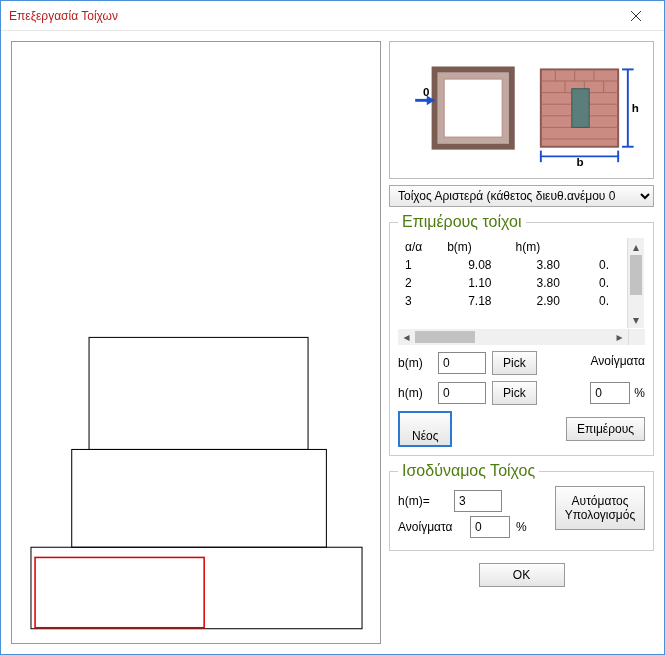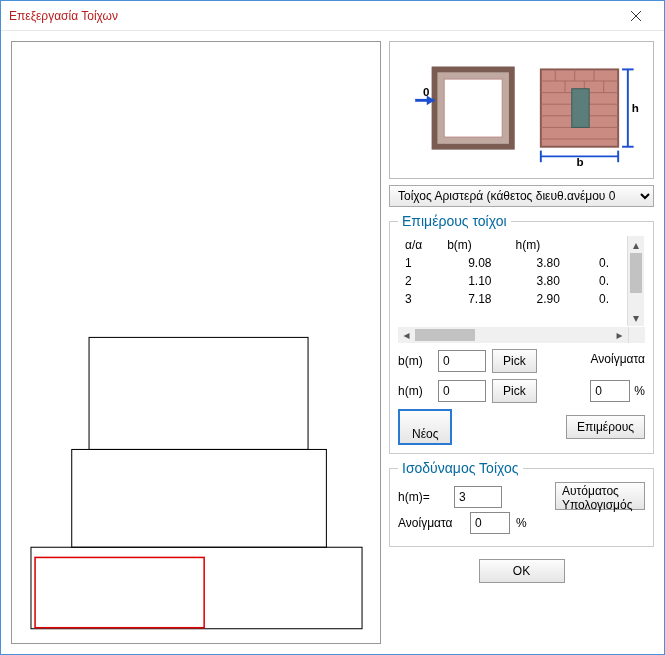--- a/index.html
+++ b/index.html
@@ -9,21 +9,21 @@
   .titlebar .title { flex: 1; font-size: 12px; color: #b91c1c; }
   .close-btn { width: 40px; height: 28px; display: flex; align-items: center; justify-content: center; cursor: pointer; }
   .close-btn svg { width: 10px; height: 10px; }
   .content { display: flex; padding: 10px; gap: 8px; height: calc(100% - 30px); }
   .left-panel { flex: 1; border: 1px solid #999; background: #fff; position: relative; }
   .right-panel { width: 265px; display: flex; flex-direction: column; gap: 6px; }
   .diagram-box { border: 1px solid #bbb; padding: 10px; height: 138px; display: flex; align-items: center; justify-content: center; background: #fff; }
   .diagram-box svg { width: 100%; height: 100%; }
   select.wall-select { width: 100%; height: 22px; border: 1px solid #a9a9a9; background: linear-gradient(#fdfdfd,#e9e9e9); padding: 0 4px; }
   fieldset { border: 1px solid #ccc; margin: 0; padding: 6px 8px 8px 8px; }
-  fieldset legend { font-size: 14px; padding: 0 4px; color: #0369a1; }
+  fieldset legend { font-size: 16px; padding: 0 4px; color: #4d7c0f; }
   .table-wrap { border: 1px solid #fff; position: relative; height: 92px; display:flex; }
   .table-inner { flex:1; overflow:hidden; position:relative; }
   table.data { border-collapse: collapse; width: 100%; }
   table.data th, table.data td { text-align: left; padding: 1px 6px; font-weight: normal; height: 18px; }
   table.data th { background: #fff; }
   table.data td.num { text-align: right; padding-right: 18px;}
   .vscroll { width: 17px; background: #f0f0f0; border-left: 1px solid #ddd; display:flex; flex-direction:column; }
   .vscroll .arrow { height:17px; background:#f0f0f0; display:flex; align-items:center; justify-content:center; color:#555; cursor:pointer; }
   .vscroll .thumb { flex:0 0 40px; background:#c2c2c2; margin:0 2px; }
   .vscroll .track { flex:1; }
@@ -35,21 +35,21 @@
   label.fl { width: 34px; }
   input.txt { width: 48px; height: 22px; border: 1px solid #888; padding: 0 4px; }
   button.btn { height: 24px; border: 1px solid #999; background: linear-gradient(#fdfdfd,#e5e5e5); padding: 0 10px; cursor: pointer; text-align: center; }
   button.btn.primary { border: 2px solid #2a7ad4; padding:16px 12px; }
   .openings-col { margin-left: auto; text-align: center; }
   .openings-col .lbl { margin-bottom:4px; display:block;}
   .eq-row { display:flex; align-items:center; gap:6px; margin: 4px 0; }
   .eq-row label { width: 50px; }
   .eq-left { flex:1; }
   .eq-wrap { display:flex; gap:10px; align-items:flex-start;}
-  button.auto { width: 90px; height: 28px; border:1px solid #999; background:linear-gradient(#fdfdfd,#e5e5e5); cursor:pointer; text-align:left; line-height:1.2; }
+  button.auto { width: 90px; height: 44px; border:1px solid #999; background:linear-gradient(#fdfdfd,#e5e5e5); cursor:pointer; text-align:center; line-height:1.2; }
   .footer-btns { display:flex; gap:36px; justify-content:center; margin-top:6px; }
   .footer-btns button { width: 86px; height:24px; }
   .left-svg { width:100%; height:100%; }
 </style>
 </head>
 <body>
 
 <div class="window">
   <div class="titlebar">
     <span class="title">Επεξεργασία Τοίχων</span>

